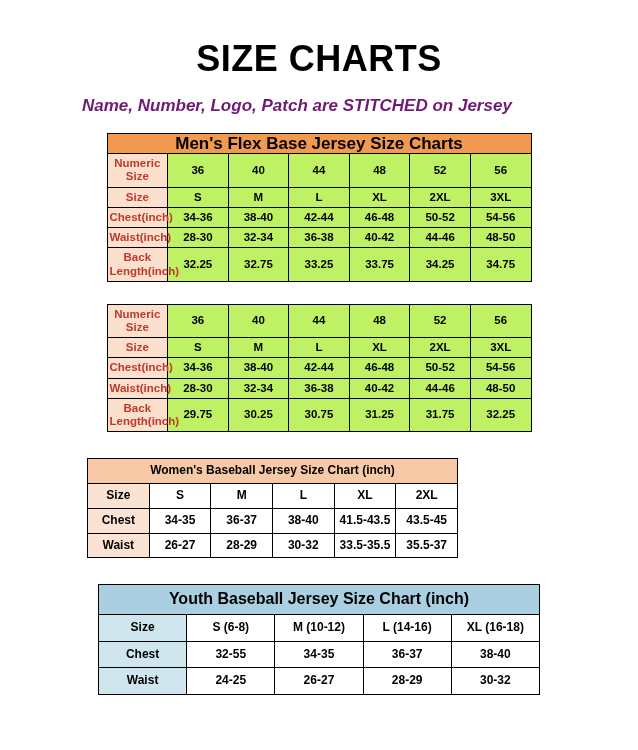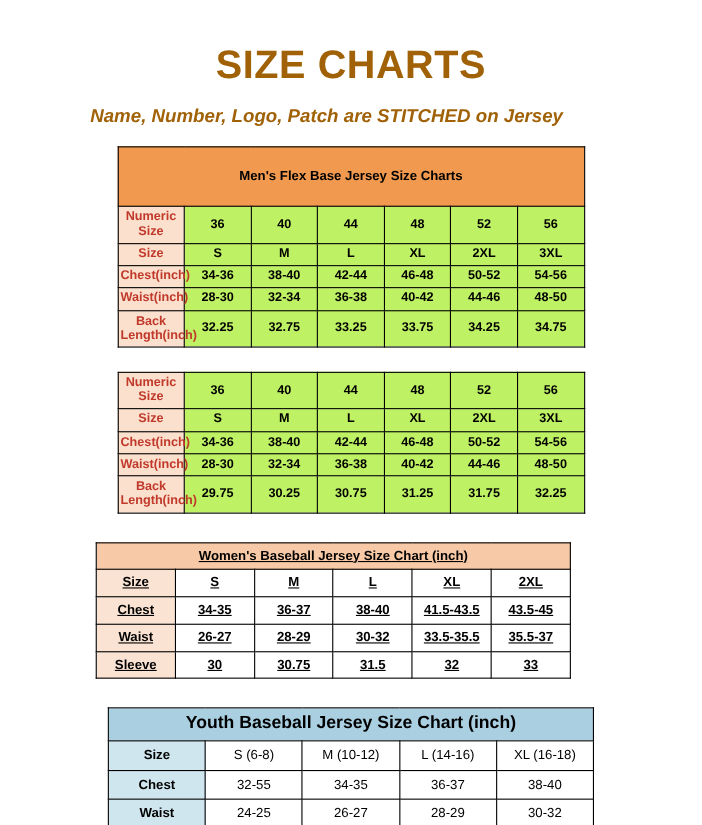--- a/index.html
+++ b/index.html
@@ -16,29 +16,29 @@
   }
   .page {
     position: relative;
     width: 638px;
     height: 750px;
     box-sizing: border-box;
     padding: 0 0 0 0;
   }
   .title {
     text-align: center;
-    color: #a16207;
+    color: #000000;
     font-weight: bold;
     font-size: 36px;
     letter-spacing: 0.5px;
     margin: 38px 0 0 0;
     font-family: "Liberation Sans", sans-serif;
   }
   .subtitle {
-    color: #a16207;
+    color: #701a75;
     font-weight: bold;
     font-style: italic;
     font-size: 17px;
     line-height: 1.45;
     margin: 14px 0 0 82px;
     width: 470px;
   }
   table {
     border-collapse: collapse;
     table-layout: fixed;
@@ -51,22 +51,22 @@
     font-family: "Liberation Sans", sans-serif;
     line-height: 1.15;
   }
   
   .t-orange {
     width: 425px;
   }
   .t-orange .caption-cell {
     background: #f0994f;
     font-weight: bold;
-    font-size: 12px;
-    padding: 20px 2px;
+    font-size: 17px;
+    padding: 0 2px;
   }
   .t-orange .hdr-red {
     background: #fbe0cd;
     font-weight: bold;
     color: #c0392b;
   }
   .t-orange td.val {
     background: #bef264;
     font-weight: bold;
   }
@@ -77,22 +77,21 @@
   .wrap-men2 {
     width: 425px;
     margin: 22px auto 0 auto;
   }
   
   .wrap-women {
     width: 464px;
     margin: 26px auto 0 auto;
   }
   .t-peach {
-    width: 432px;
-    text-decoration: underline;
+    width: 371px;
   }
   .t-peach .caption-cell {
     background: #f7c9a6;
     font-weight: bold;
     font-size: 12px;
     padding: 5px 2px;
   }
   .t-peach .hdr {
     background: #fae3d2;
     font-weight: bold;
@@ -124,21 +123,21 @@
     background: #cfe6ef;
     font-weight: bold;
     font-size: 12px;
   }
   .t-blue td {
     font-size: 12px;
     padding: 6px 2px;
   }
   .t-blue td.val {
     background: #ffffff;
-    font-weight: normal;
+    font-weight: bold;
   }
 </style>
 </head>
 <body>
 
 <div class="page">
 
   <div class="title">SIZE CHARTS</div>
   <div class="subtitle">Name, Number, Logo, Patch are STITCHED on Jersey</div>
 
@@ -272,28 +271,20 @@
         <td class="val">43.5-45</td>
       </tr>
       <tr>
         <td class="hdr">Waist</td>
         <td class="val">26-27</td>
         <td class="val">28-29</td>
         <td class="val">30-32</td>
         <td class="val">33.5-35.5</td>
         <td class="val">35.5-37</td>
       </tr>
-      <tr>
-        <td class="hdr">Sleeve</td>
-        <td class="val">30</td>
-        <td class="val">30.75</td>
-        <td class="val">31.5</td>
-        <td class="val">32</td>
-        <td class="val">33</td>
-      </tr>
     </tbody>
       </table>
   </div>
 
   <div class="wrap-youth">
     <table class="t-blue">
       <tbody>
           <tr>
         <td class="caption-cell" colspan="5">Youth Baseball Jersey Size Chart (inch)</td>
       </tr>

